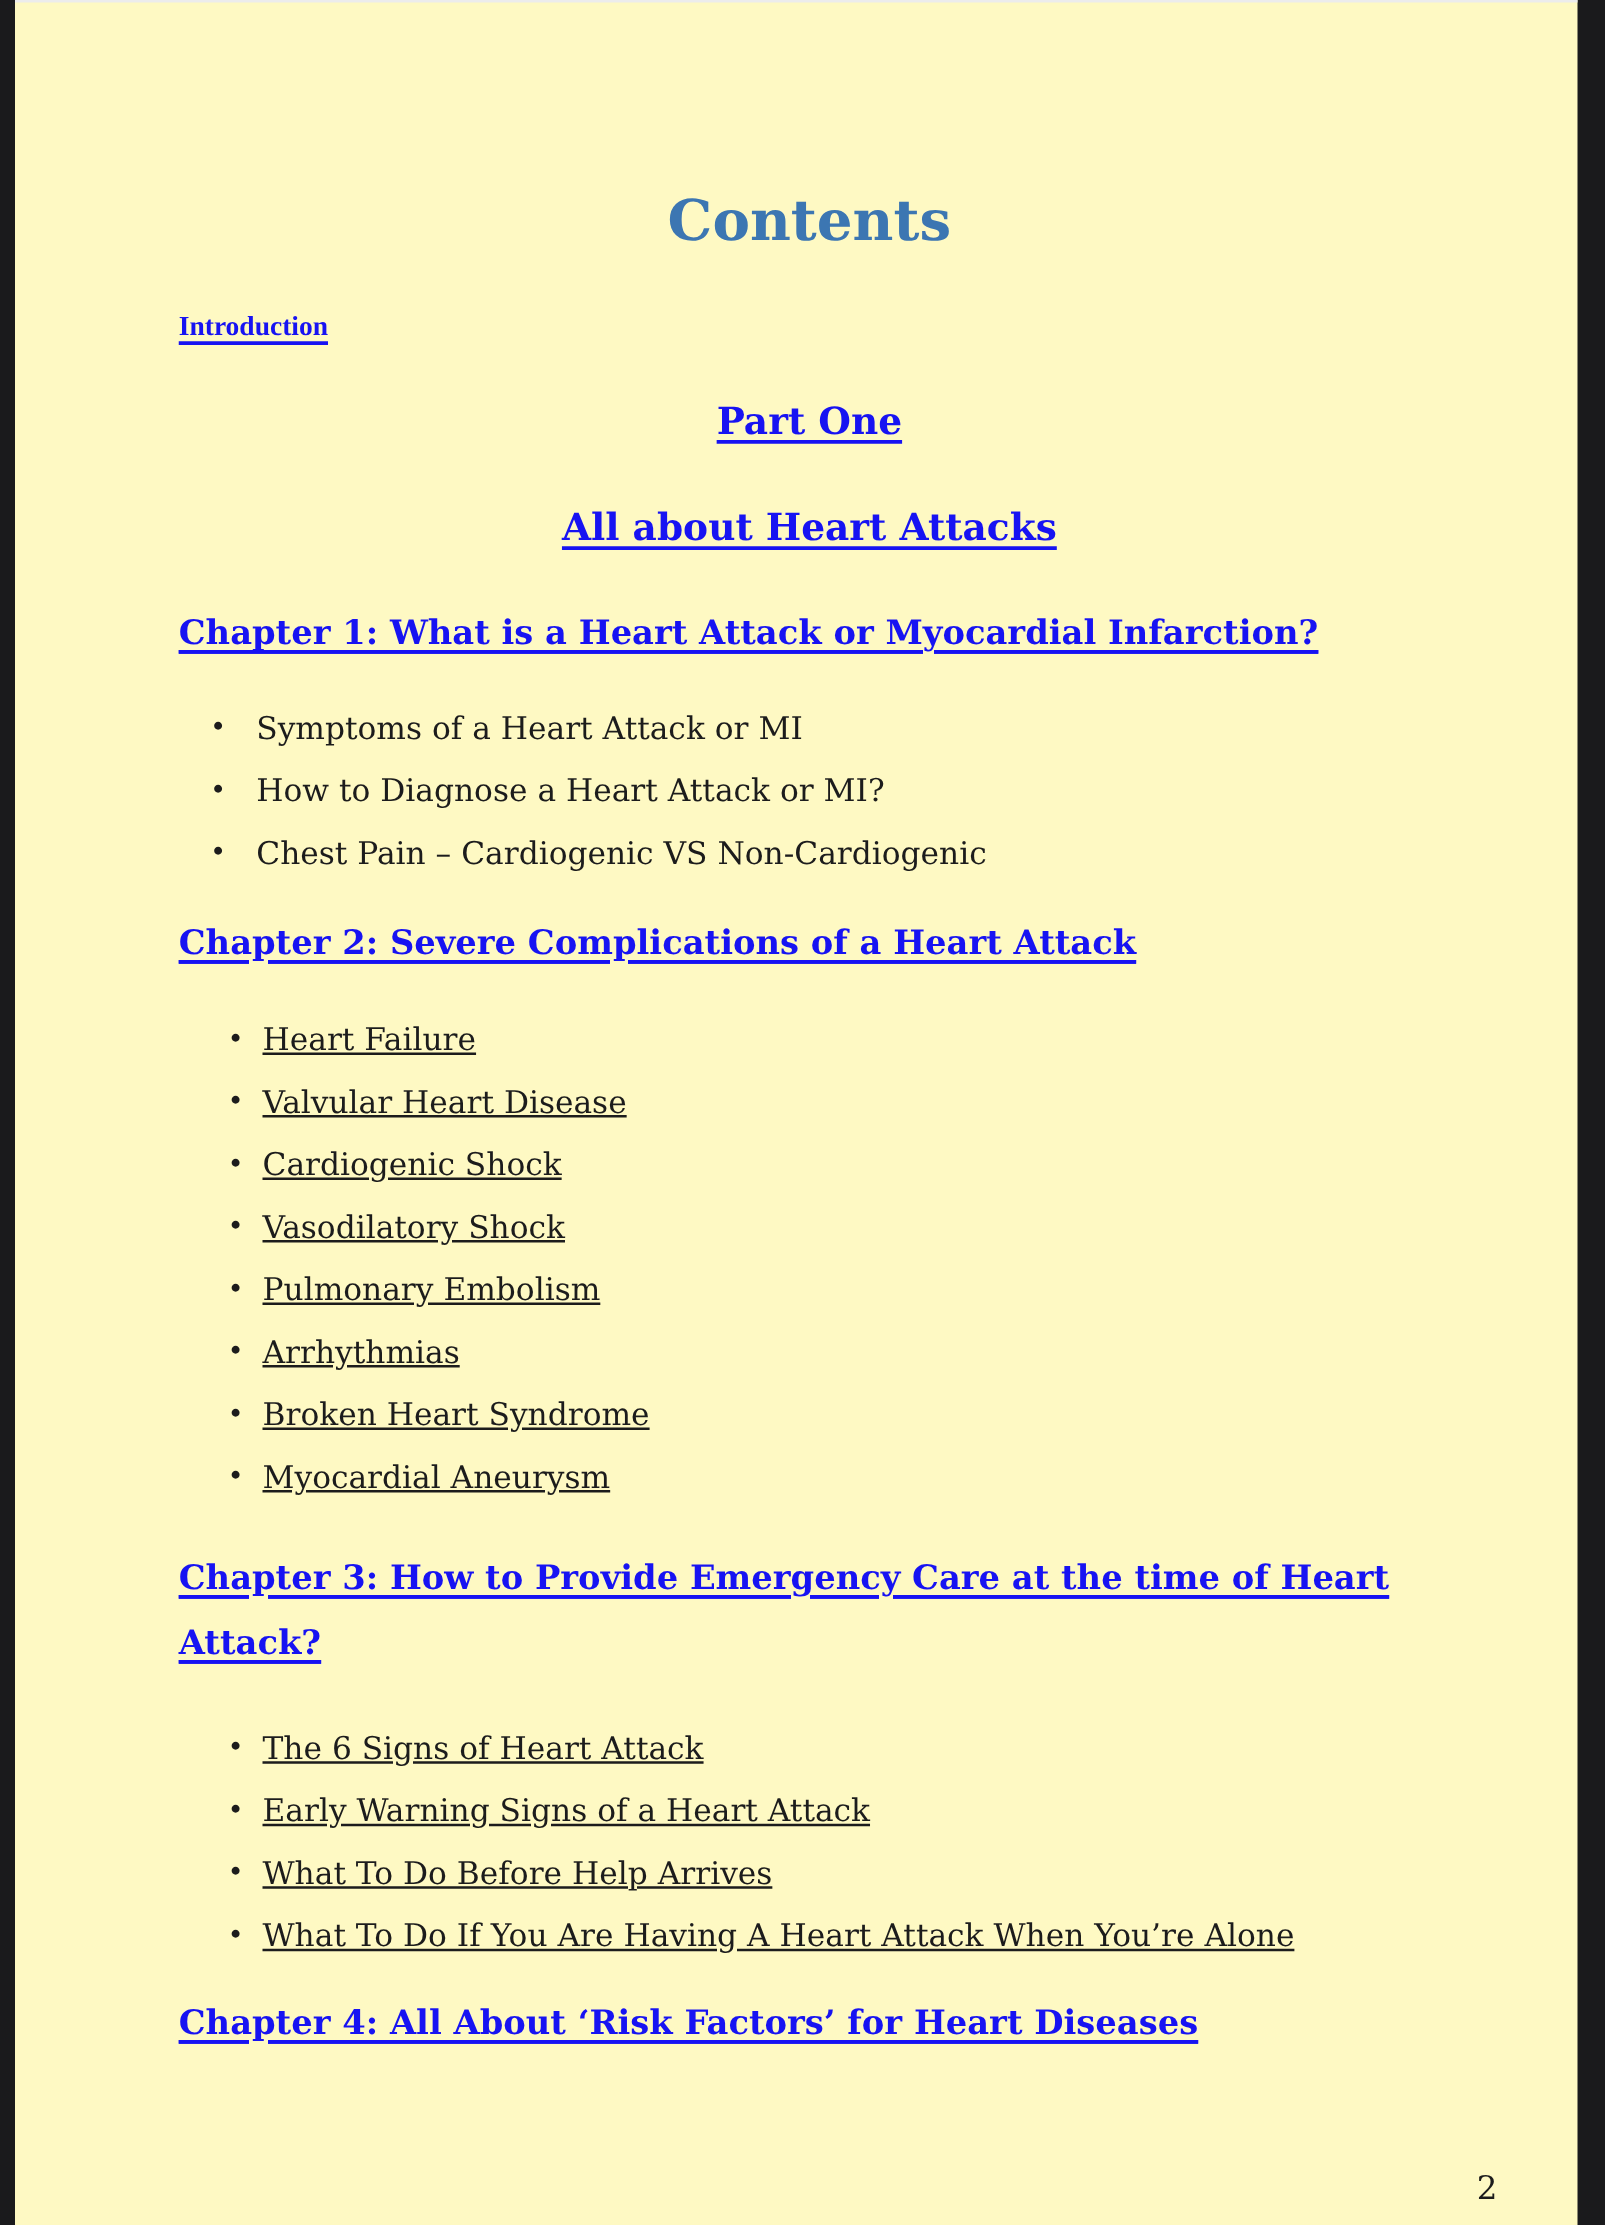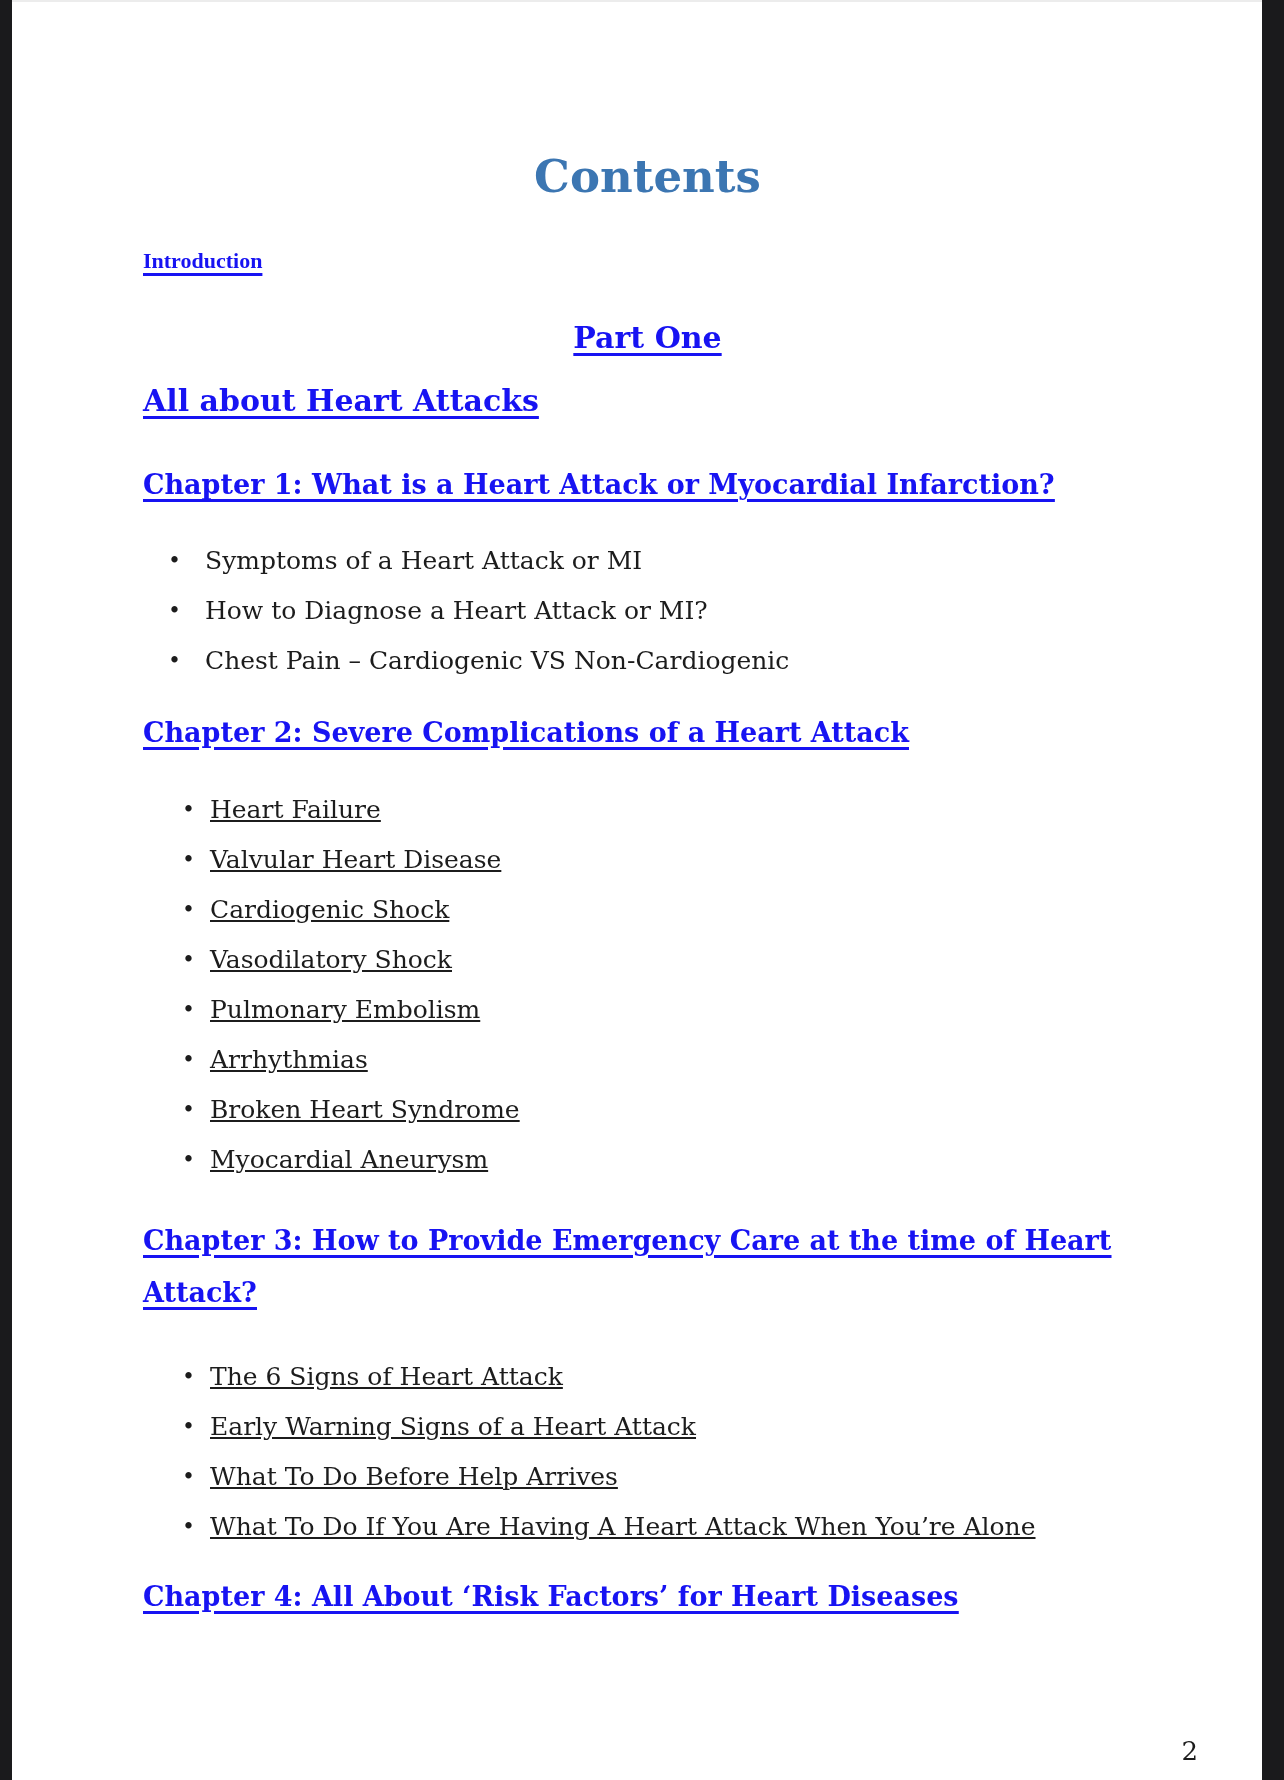--- a/index.html
+++ b/index.html
@@ -14,21 +14,21 @@
     width:1284px;height:1780px;
     background:var(--frame);
     position:relative;
     font-family:"DejaVu Serif", serif;
     overflow:hidden;
   }
   .page{
     position:absolute;
     left:12px;top:0;
     width:1250px;height:1780px;
-    background:#ffffff;
+    background:#fef9c3;
     border-top:2px solid #ececec;
   }
   .content{
     padding:150px 110px 0 131px;
     color:var(--body-text);
   }
   .contents-title{
     margin:0;
     font-size:45px;
     line-height:1.1;
@@ -50,21 +50,22 @@
     line-height:1.4;
     font-family:Liberation Serif, serif;
   }
   .part-heading{
     margin-top:42px;
     text-align:center;
     font-size:30px;
     line-height:1.3;
   }
   .part-subheading{
-    margin-top:24px;
+    margin-top:46px;
+    text-align:center;
     font-size:30px;
     line-height:1.3;
   }
   .chapter-title{
     font-size:27px;
     line-height:1.4;
     display:block;
   }
   .chapter-title .title-line{
     display:block;

